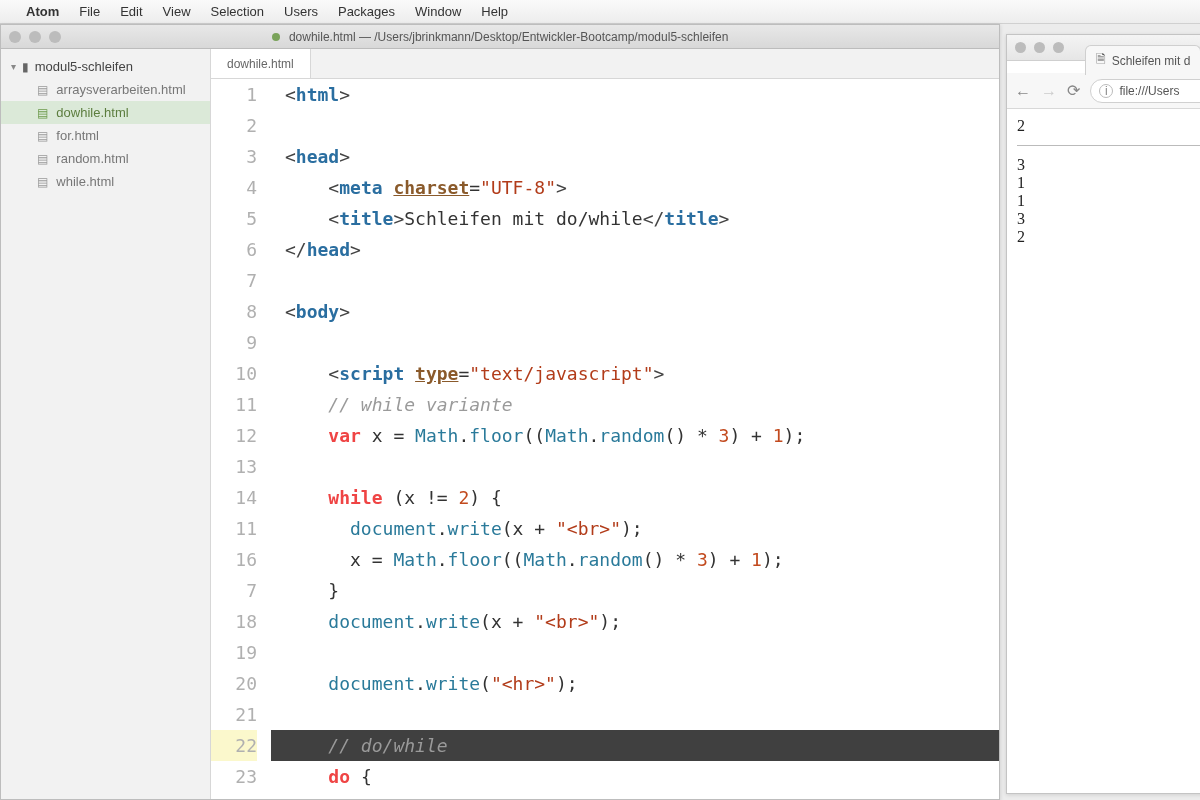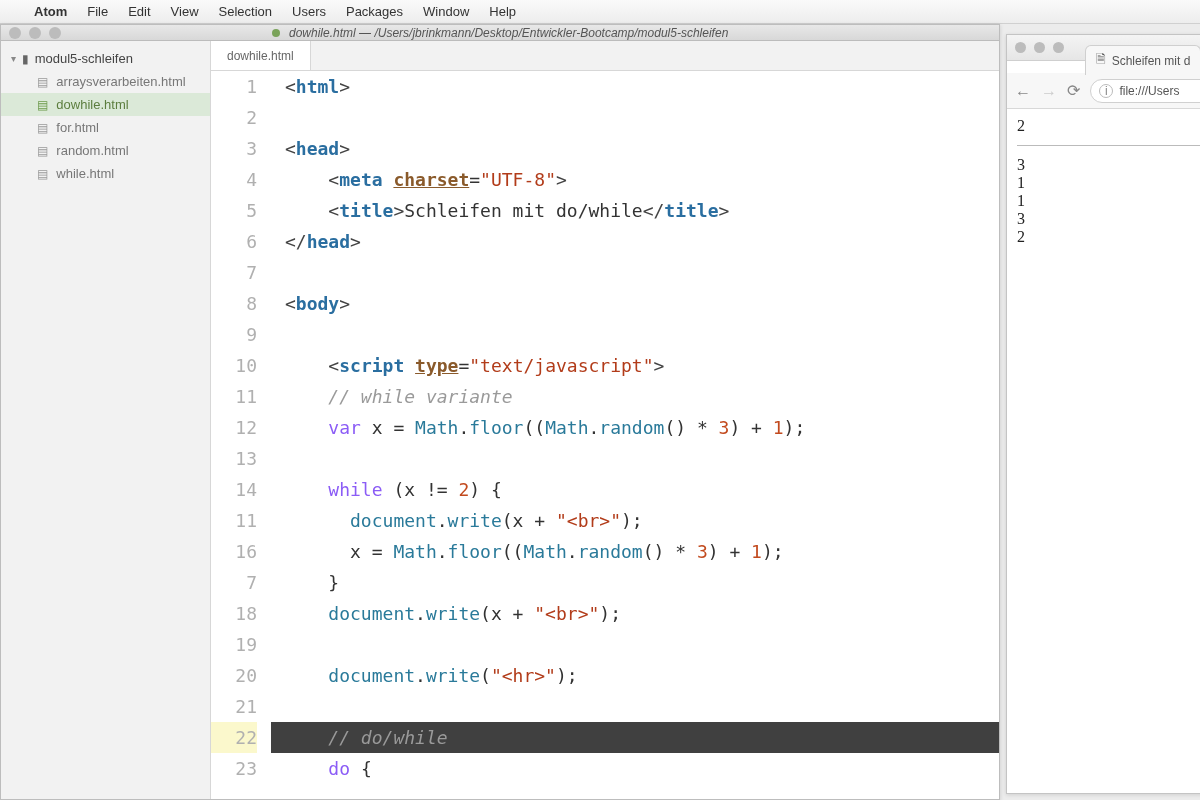--- a/index.html
+++ b/index.html
@@ -9,21 +9,21 @@
   width: 1200px;
   height: 800px;
   overflow: hidden;
   font-size: 13px;
 }
 .menubar {
   height: 24px;
   background: linear-gradient(#fafafa, #ededed);
   display: flex;
   align-items: center;
-  padding: 0 14px;
+  padding: 0 6px;
   gap: 20px;
   border-bottom: 1px solid #d0d0d0;
   color: #333;
 }
 .menubar .apple { font-size: 15px; }
 .menubar .appname { font-weight: 600; }
 .menubar span { cursor: default; }
 
 .desktop {
   position: relative;
@@ -39,28 +39,27 @@
   top: 0;
   width: 1000px;
   height: 776px;
   background: #fff;
   border: 1px solid #bdbdbd;
   display: flex;
   flex-direction: column;
   box-shadow: 0 1px 4px rgba(0,0,0,0.15);
 }
 .titlebar {
-  height: 16px;
+  height: 24px;
   background: linear-gradient(#e8e8e8, #d8d8d8);
   display: flex;
   align-items: center;
   padding: 0 8px;
   border-bottom: 1px solid #bcbcbc;
   position: relative;
-  font-style: italic;
 }
 .traffic { display: flex; gap: 8px; }
 .traffic .dot { width: 12px; height: 12px; border-radius: 50%; background: #bcbcbc; }
 .titlebar .title {
   position: absolute;
   left: 0; right: 0;
   text-align: center;
   color: #555;
   font-size: 12px;
 }
@@ -155,21 +154,21 @@
 .line { height: 31px; padding-left: 14px; }
 .line.current { background: #404040; }
 .gline { height: 31px; }
 .gline.current { background: #fbf8cc; }
 
 
 .tagp { color: #444; } 
 .tagn { color: #2a6ea0; font-weight: 600; }
 .attr { color: #8a5a2b; font-weight: 600; text-decoration: underline; }
 .str  { color: #b23c1a; }
-.kw   { color: #8b5cf6; font-weight: 400; }
+.kw   { color: #ef4444; font-weight: 700; }
 .fn   { color: #2a7a9a; }
 .num  { color: #c24a1e; }
 .com  { color: #9a9a9a; font-style: italic; }
 
 
 .browser-window {
   position: absolute;
   left: 1006px;
   top: 10px;
   width: 300px;

